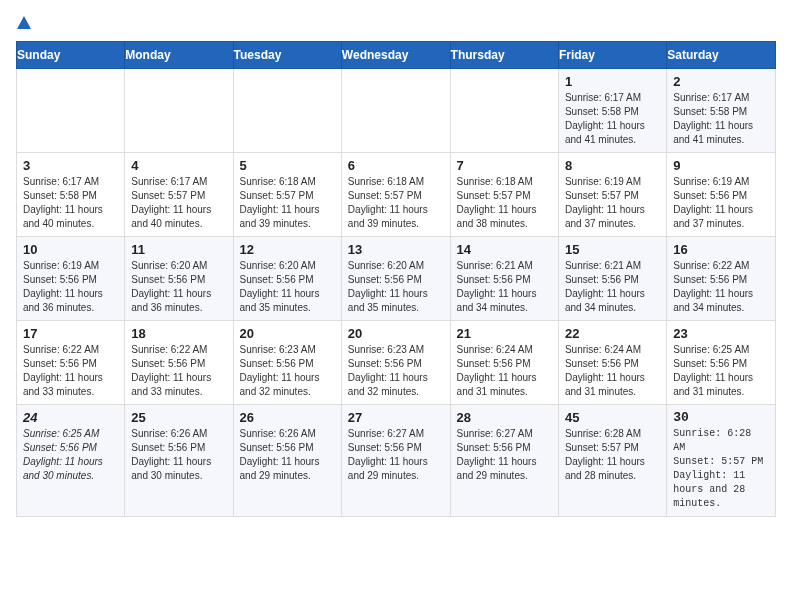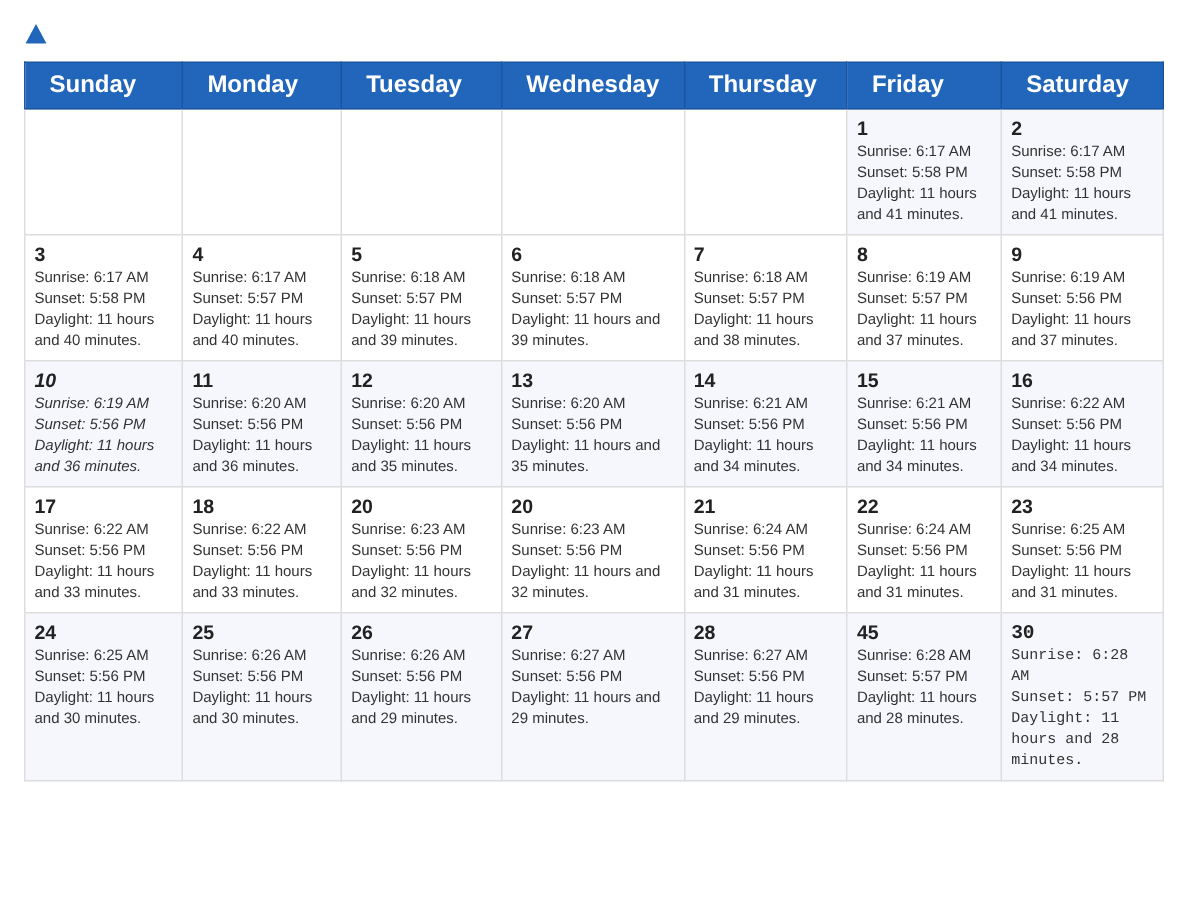--- a/index.html
+++ b/index.html
@@ -38,23 +38,23 @@
       font-weight: normal;
       color: #444;
     }
     .calendar {
       width: 100%;
       border-collapse: collapse;
     }
     .calendar th {
       background-color: #2266bb;
       color: #fff;
-      font-size: 16px;
+      font-size: 12px;
       font-weight: bold;
-      padding: 6px 16px;
+      padding: 6px 0;
       text-align: left;
       border: 1px solid #1a55a0;
     }
     .calendar td {
       vertical-align: top;
       padding: 5px 6px;
       font-size: 10.5px;
       color: #333;
       border: 1px solid #ddd;
       width: 110px;
@@ -172,21 +172,21 @@
 Daylight: 11 hours and 37 minutes.</div>
         </td>
         <td style="background: rgb(255, 255, 255);">
           <span class="day-number">9</span>
           <div class="day-info" style="white-space: pre-line;">Sunrise: 6:19 AM
 Sunset: 5:56 PM
 Daylight: 11 hours and 37 minutes.</div>
         </td>
       </tr>
       <tr>
-        <td style="background: rgb(245, 247, 252); font-style: italic;">
+        <td style="background: rgb(245, 247, 252);">
           <span class="day-number">10</span>
           <div class="day-info" style="white-space: pre-line;">Sunrise: 6:19 AM
 Sunset: 5:56 PM
 Daylight: 11 hours and 36 minutes.</div>
         </td>
         <td style="background: rgb(245, 247, 252);">
           <span class="day-number">11</span>
           <div class="day-info" style="white-space: pre-line;">Sunrise: 6:20 AM
 Sunset: 5:56 PM
 Daylight: 11 hours and 36 minutes.</div>
@@ -260,21 +260,21 @@
 Daylight: 11 hours and 31 minutes.</div>
         </td>
         <td style="background: rgb(255, 255, 255);">
           <span class="day-number">23</span>
           <div class="day-info" style="white-space: pre-line;">Sunrise: 6:25 AM
 Sunset: 5:56 PM
 Daylight: 11 hours and 31 minutes.</div>
         </td>
       </tr>
       <tr>
-        <td style="background: rgb(245, 247, 252);">
+        <td style="background: rgb(245, 247, 252); font-style: italic;">
           <span class="day-number">24</span>
           <div class="day-info" style="white-space: pre-line;">Sunrise: 6:25 AM
 Sunset: 5:56 PM
 Daylight: 11 hours and 30 minutes.</div>
         </td>
         <td style="background: rgb(245, 247, 252); margin-top: 28px;">
           <span class="day-number">25</span>
           <div class="day-info" style="white-space: pre-line;">Sunrise: 6:26 AM
 Sunset: 5:56 PM
 Daylight: 11 hours and 30 minutes.</div>

